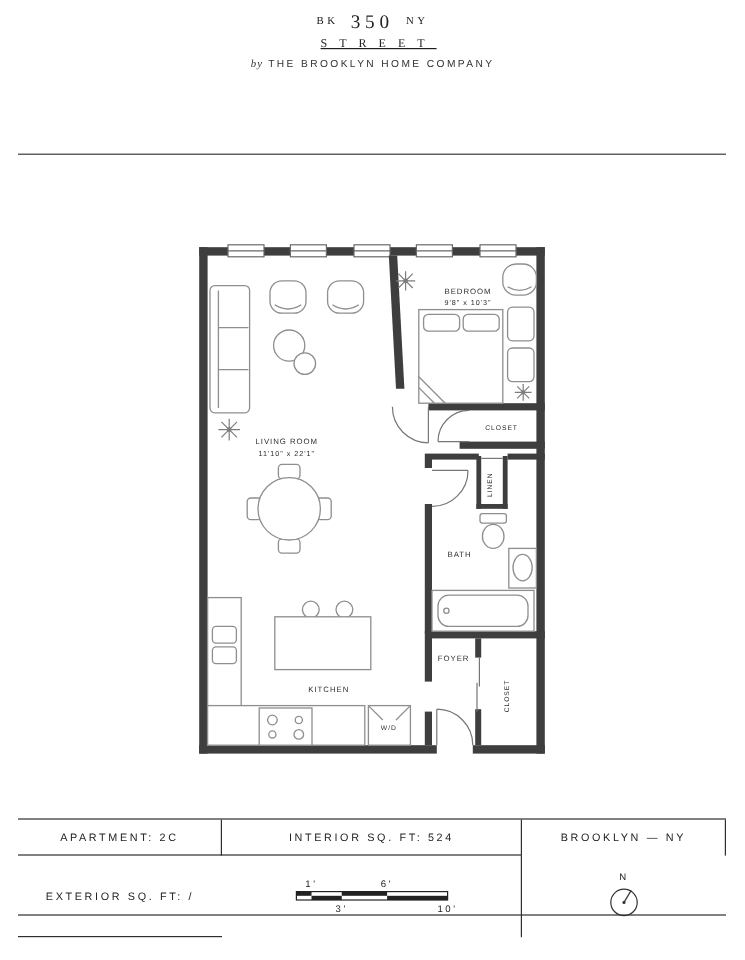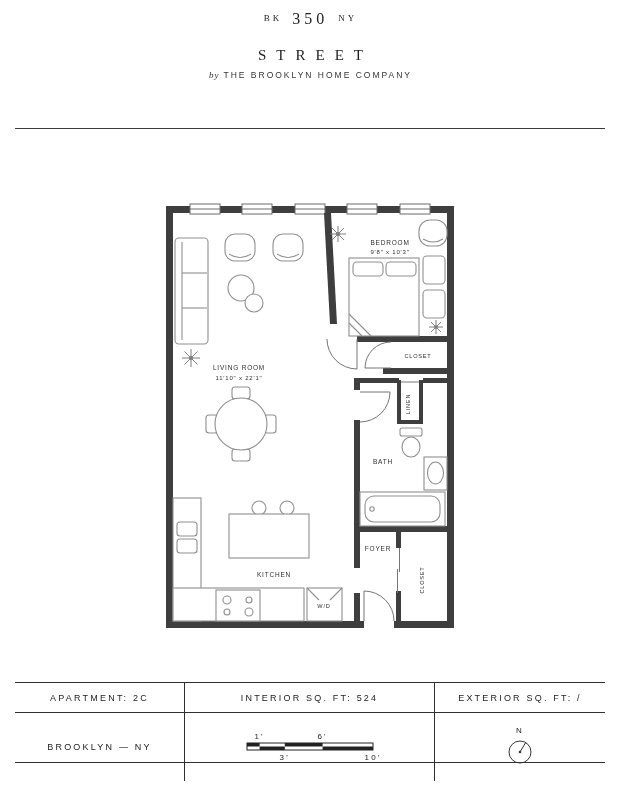--- a/index.html
+++ b/index.html
@@ -6,21 +6,21 @@
   html,body { width:621px; height:800px; }
   body { background:#fff; font-family:"Liberation Sans", sans-serif; color:#1c1c1c; position:relative; overflow:hidden; }
   .page { position:absolute; inset:0; background:#fff; }
 
   
   .hdr { position:absolute; top:10px; left:0; width:100%; text-align:center; }
   .hdr-top { font-family:"Liberation Serif", serif; color:#222; }
   .hdr-top .mark { font-size:9px; letter-spacing:3px; vertical-align:3px; margin:16px 10px; }
   .hdr-top .num  { font-size:16px; letter-spacing:4px;margin-top:44px; }
   .hdr-title { font-family:"Liberation Serif", serif; font-size:34px; letter-spacing:14px; text-indent:14px; color:#1e1e1e; margin-top:4px; }
-  .hdr-sub   { font-family:"Liberation Serif", serif; font-size:15px; letter-spacing:10px; text-indent:10px; color:#1e1e1e; margin-top:19px; }
+  .hdr-sub   { font-family:"Liberation Serif", serif; font-size:10px; letter-spacing:10px; text-indent:10px; color:#1e1e1e; margin-top:3px;text-decoration:underline; }
   .hdr-by    { margin-top:6px; font-size:8.5px; letter-spacing:2px; color:#333; }
   .hdr-by .by { font-family:"Liberation Serif", serif; font-style:italic; font-size:9px; letter-spacing:1px; text-transform:lowercase; margin-right:4px; }
   .rule { position:absolute; top:128px; left:15px; width:590px; border-top:1px solid #3a3a3a; }
 
   
   .plan { position:absolute; left:161px; top:196px; }
 
   
   .ftable { position:absolute; left:15px; top:682px; width:590px; height:81px;
             border-top:1px solid #2f2f2f; border-bottom:1px solid #2f2f2f;
@@ -185,26 +185,26 @@
     </svg>
   </div>
 
   <div class="ftable">
     <div class="fcell b-r b-b">
         <span>APARTMENT: 2C</span>
       </div>
     <div class="fcell b-r b-b">
         <span>INTERIOR SQ. FT: 524</span>
       </div>
+    <div class="fcell b-r">
+        <span>BROOKLYN — NY</span>
+      </div>
+
     <div class="fcell b-b">
         <span>EXTERIOR SQ. FT: /</span>
-      </div>
-
-    <div class="fcell b-r">
-        <span>BROOKLYN — NY</span>
       </div>
 
     <div class="fcell b-r">
       <svg width="152" height="36" viewBox="0 0 152 36">
         <g transform="translate(13,0)" font-family="Liberation Sans, sans-serif" font-size="8" fill="#222" text-anchor="middle">
           <rect x="0" y="14" width="126" height="7" fill="none" stroke="#222" stroke-width="1"></rect>
           <rect x="0" y="14" width="12.6" height="3.5" fill="#222"></rect>
           <rect x="12.6" y="17.5" width="25.2" height="3.5" fill="#222"></rect>
           <rect x="37.8" y="14" width="37.8" height="3.5" fill="#222"></rect>
           <rect x="75.6" y="17.5" width="50.4" height="3.5" fill="#222"></rect>

